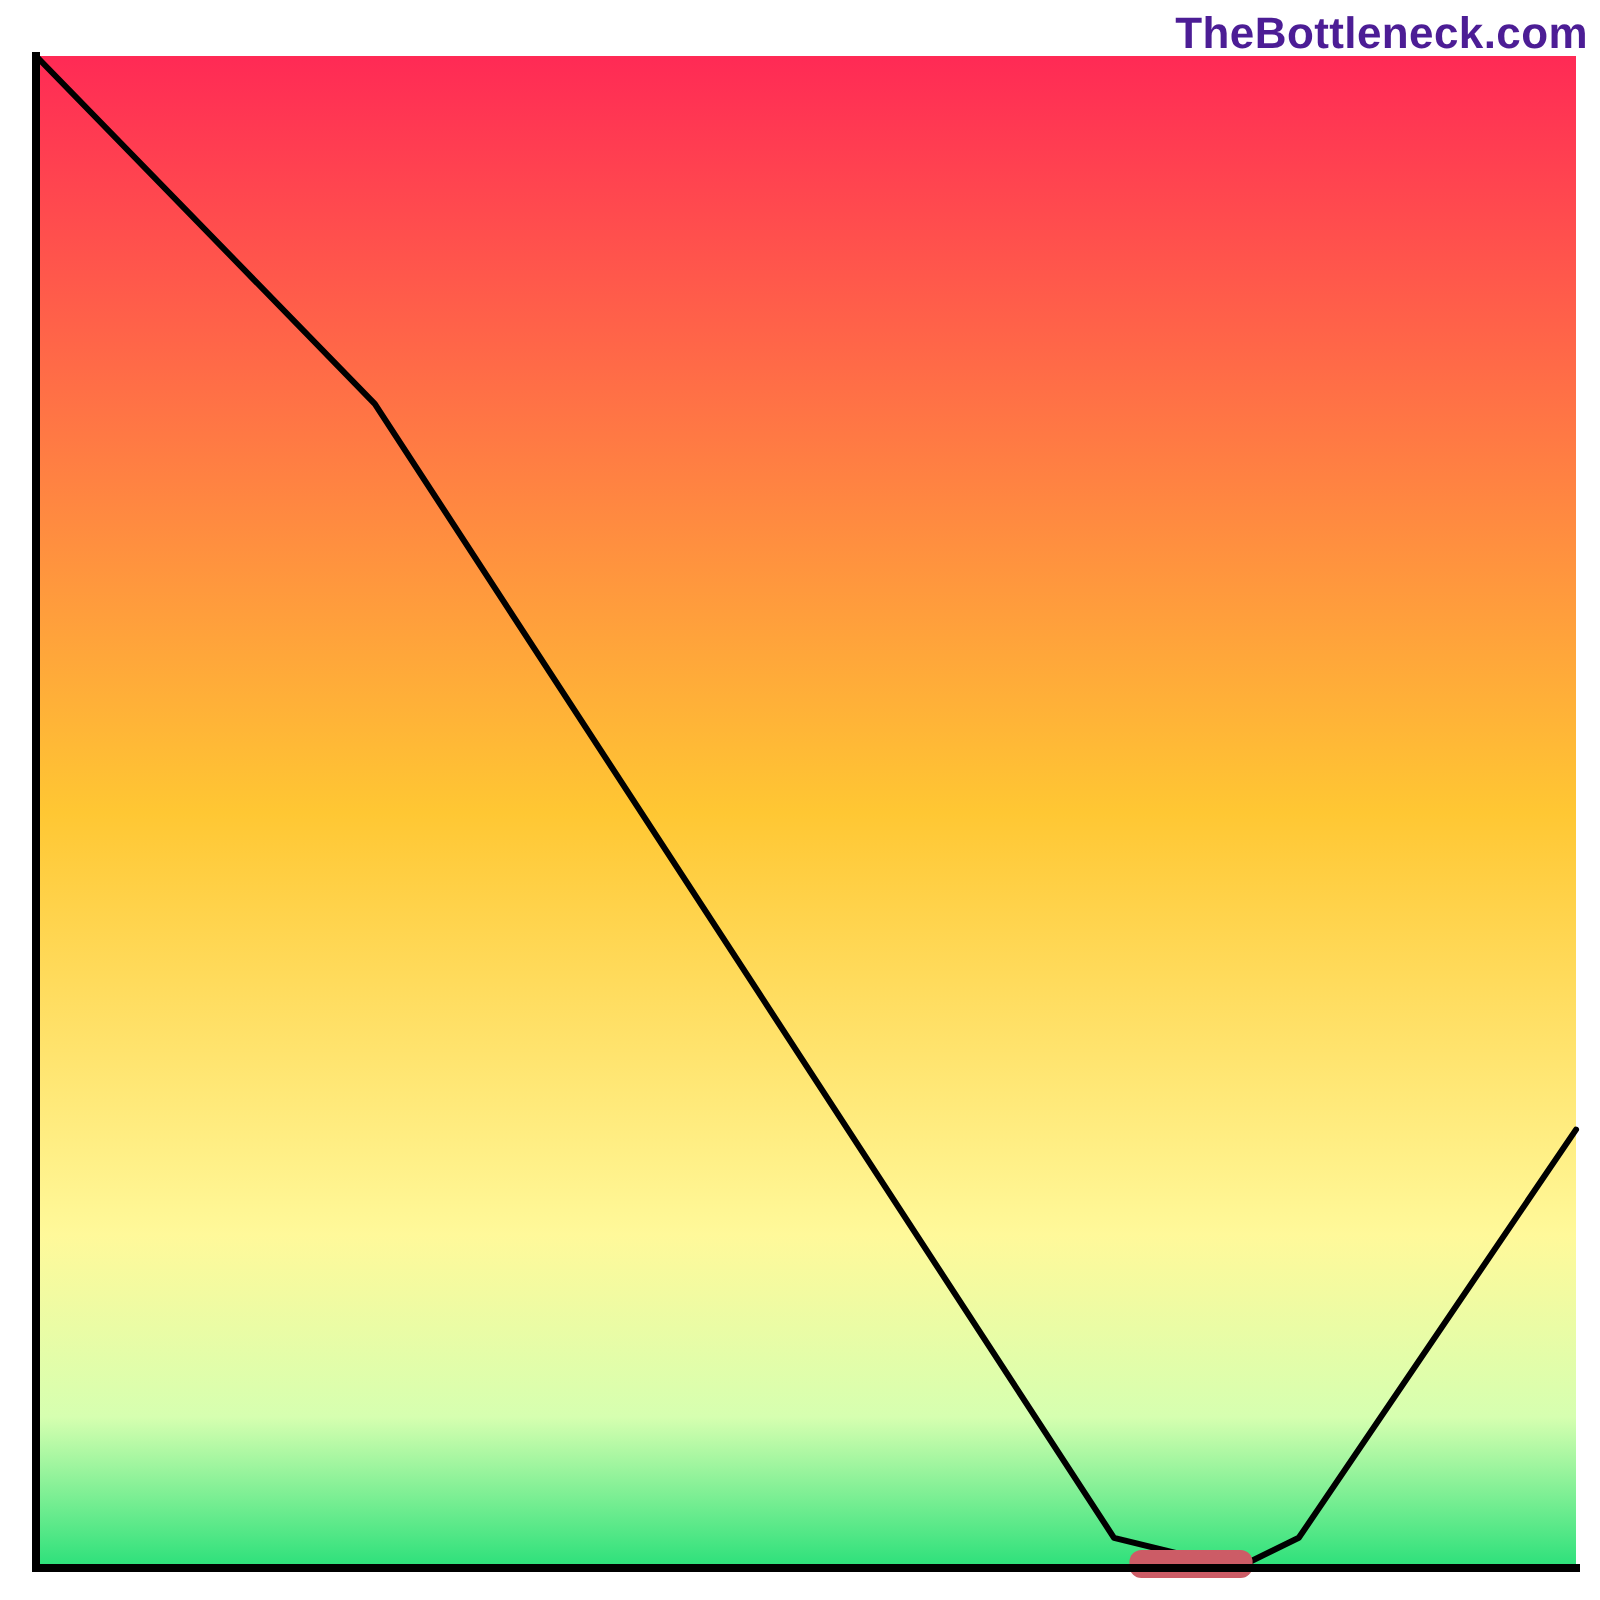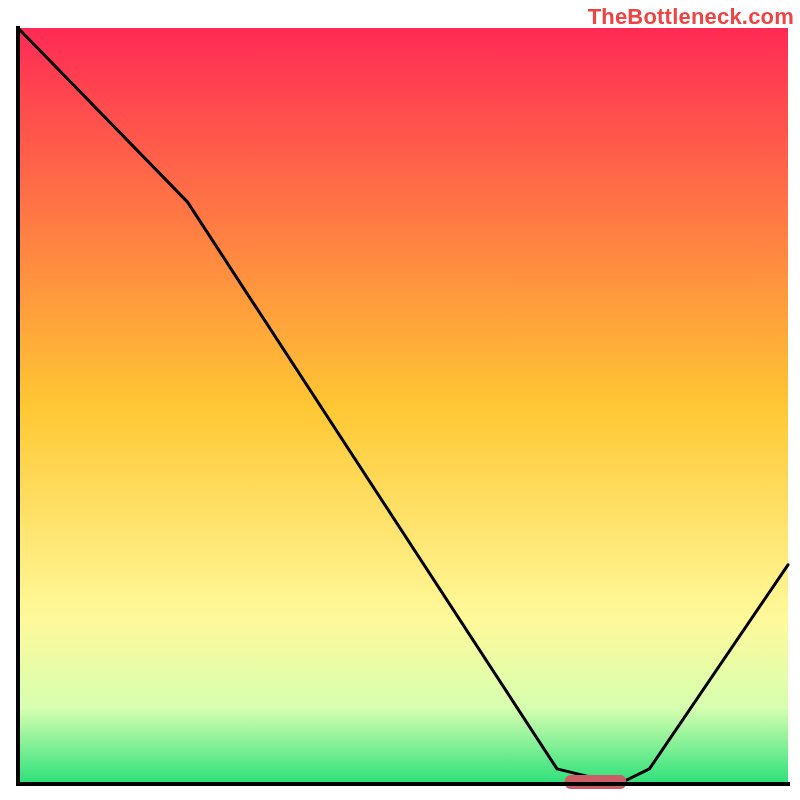--- a/index.html
+++ b/index.html
@@ -15,21 +15,21 @@
     position: relative;
     width: 800px;
     height: 800px;
   }
   .watermark {
     position: absolute;
     top: 4px;
     right: 6px;
     font-size: 22px;
     font-weight: 600;
-    color: #ef4444;
+    color: #4c1d95;
     letter-spacing: 0.2px;
     z-index: 10;
   }
   svg {
     position: absolute;
     top: 0;
     left: 0;
   }
 </style>
 </head>

